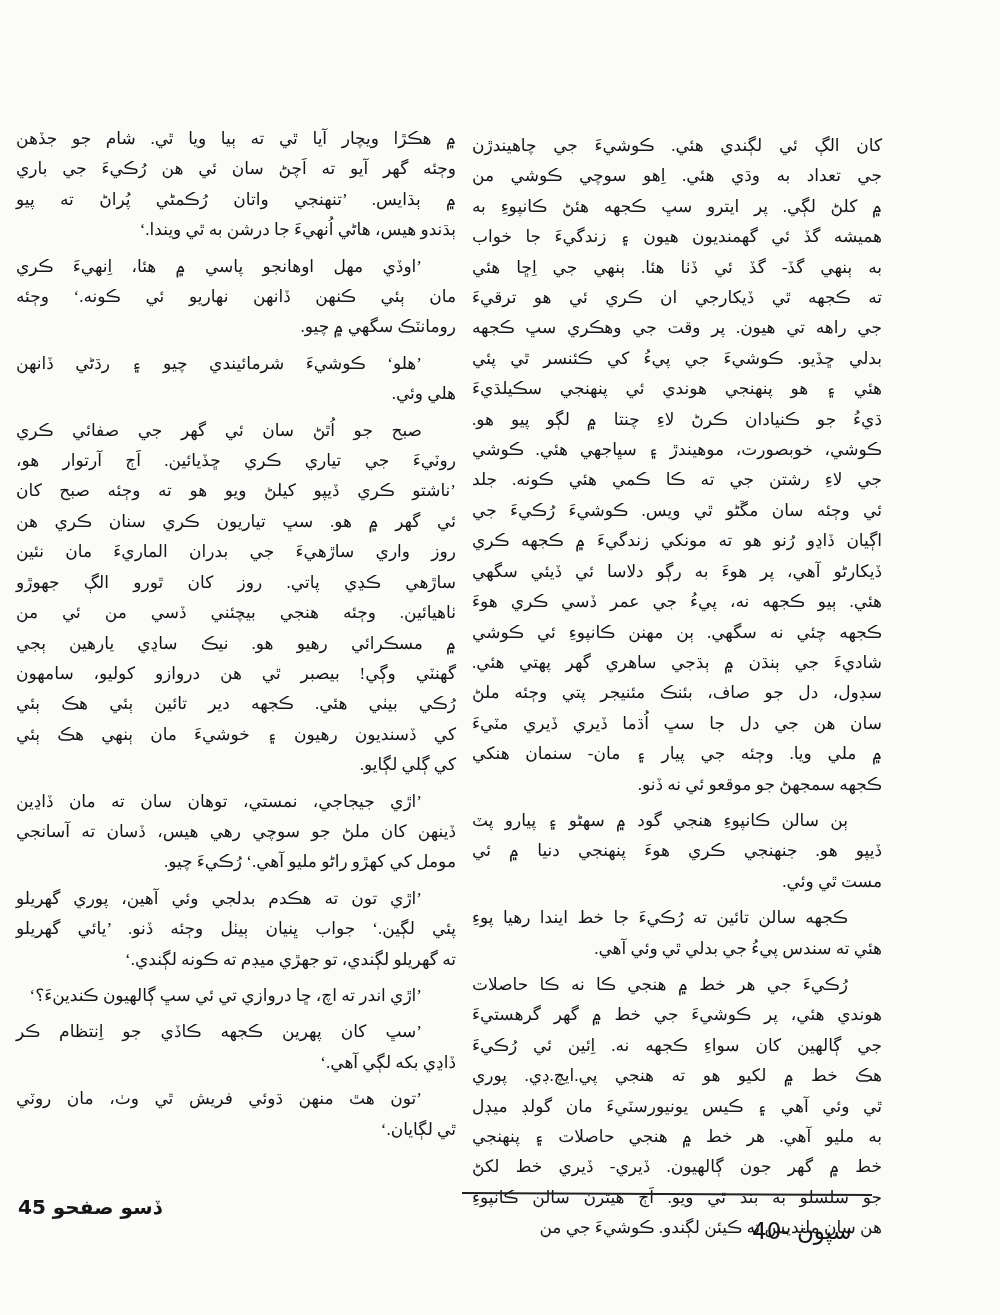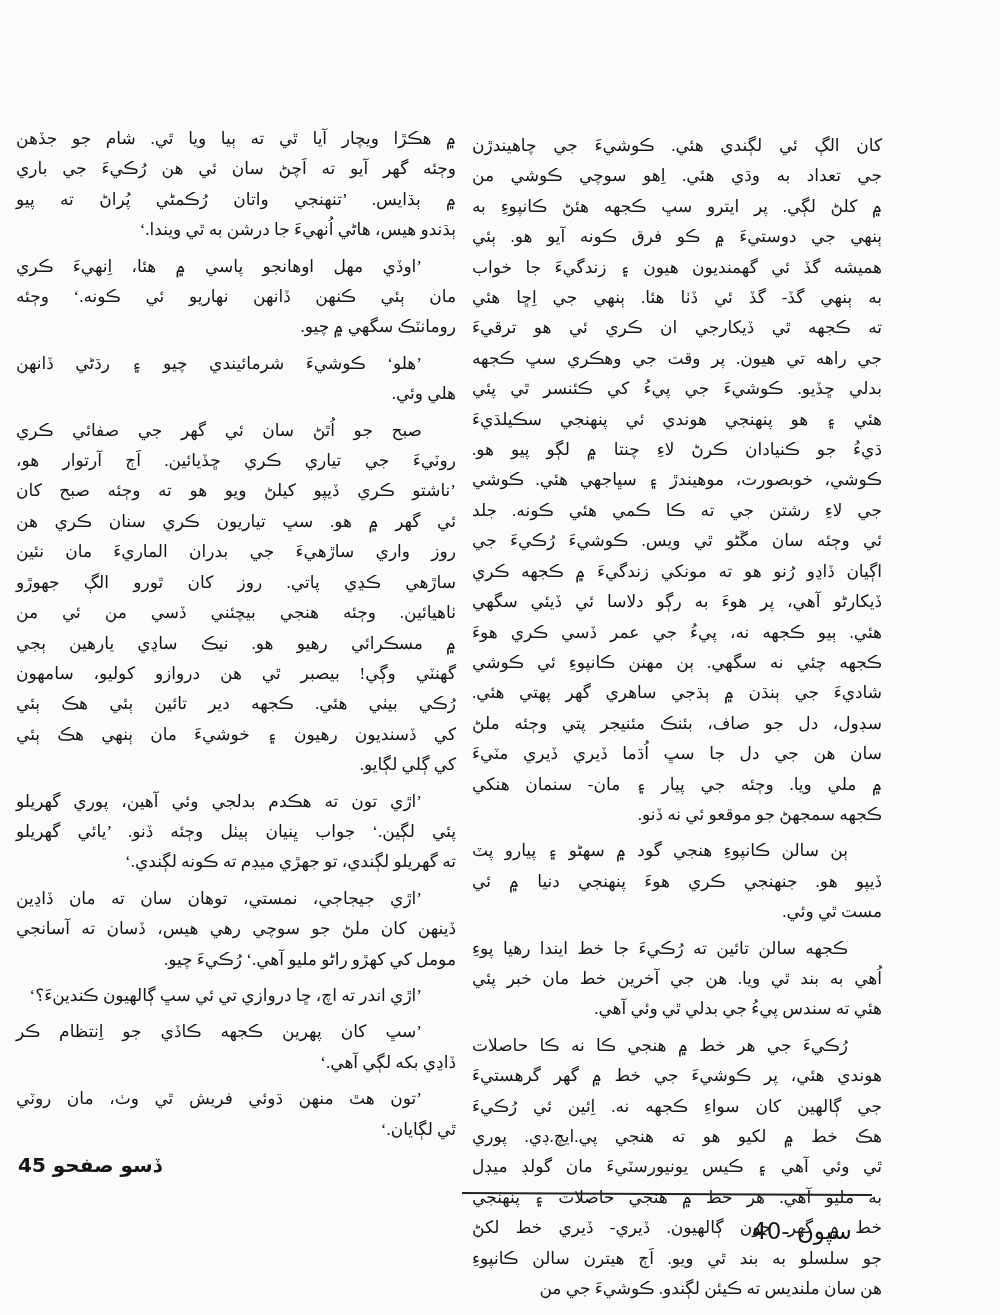--- a/index.html
+++ b/index.html
@@ -20,42 +20,41 @@
       line-height: 30.4px;
       font-family: Liberation Serif, serif;
     }
     .col-right { left: 472px; width: 410px; margin-top: 7px; }
     .col-left  { left: 16px;  width: 440px; }
     .para { margin: 0 0 6px 0; text-indent: 0; }
     .para .line { display: block; white-space: nowrap; text-align: justify; text-align-last: justify; }
     .para .line.last { text-align-last: right; }
     .para.indent .line.first { padding-right: 34px; }
     .footer-left {
-      position: absolute; left: 18px; top: 1153px;
+      position: absolute; left: 18px; top: 1195px;
       direction: rtl; font-weight: bold; font-size: 20px;
     }
     .rule {
       position: absolute; left: 462px; top: 1193px;
       width: 410px; height: 0; border-top: 2px solid #222;
       transform: rotate(0.25deg);
     }
     .page-number {
       position: absolute; left: 752px; top: 1218px;
       direction: rtl; font-size: 23px; text-align: right;
     }
   </style>
 </head>
 <body>
 
 <div class="column col-right" id="col-right">
     <div class="para">
       <span class="line first">کان الڳ ئي لڳندي هئي. ڪوشيءَ جي چاهيندڙن</span>
       <span class="line">جي تعداد به وڌي هئي. اِهو سوچي ڪوشي من</span>
       <span class="line">۾ کلڻ لڳي. پر ايترو سڀ ڪجهه هئڻ ڪانپوءِ به</span>
-      <span class="line">ٻنهي جي دوستيءَ ۾ ڪو فرق ڪونه آيو هو. ٻئي</span>
       <span class="line">هميشه گڏ ئي گهمنديون هيون ۽ زندگيءَ جا خواب</span>
       <span class="line">به ٻنهي گڏ- گڏ ئي ڏٺا هئا. ٻنهي جي اِڇا هئي</span>
       <span class="line">ته ڪجهه ٿي ڏيکارجي ان ڪري ئي هو ترقيءَ</span>
       <span class="line">جي راهه تي هيون. پر وقت جي وهڪري سڀ ڪجهه</span>
       <span class="line">بدلي ڇڏيو. ڪوشيءَ جي پيءُ کي ڪئنسر ٿي پئي</span>
       <span class="line">هئي ۽ هو پنهنجي هوندي ئي پنهنجي سڪيلڌيءَ</span>
       <span class="line">ڌيءُ جو ڪنيادان ڪرڻ لاءِ چنتا ۾ لڳو پيو هو.</span>
       <span class="line">ڪوشي، خوبصورت، موهيندڙ ۽ سڀاجهي هئي. ڪوشي</span>
       <span class="line">جي لاءِ رشتن جي ته ڪا ڪمي هئي ڪونه. جلد</span>
       <span class="line">ئي وڄئه سان مڱڻو ٿي ويس. ڪوشيءَ رُڪيءَ جي</span>
@@ -69,21 +68,20 @@
       <span class="line">۾ ملي ويا. وڄئه جي پيار ۽ مان- سنمان هنکي</span>
       <span class="line last">ڪجهه سمجهڻ جو موقعو ئي نه ڏنو.</span>
     </div>
     <div class="para indent">
       <span class="line first">ٻن سالن ڪانپوءِ هنجي گود ۾ سهڻو ۽ پيارو پٽ</span>
       <span class="line">ڏيپو هو. جنهنجي ڪري هوءَ پنهنجي دنيا ۾ ئي</span>
       <span class="line last">مست ٿي وئي.</span>
     </div>
     <div class="para indent">
       <span class="line first">ڪجهه سالن تائين ته رُڪيءَ جا خط ايندا رهيا پوءِ</span>
-      <span class="line">اُهي به بند ٿي ويا. هن جي آخرين خط مان خبر پئي</span>
       <span class="line last">هئي ته سندس پيءُ جي بدلي ٿي وئي آهي.</span>
     </div>
     <div class="para indent">
       <span class="line first">رُڪيءَ جي هر خط ۾ هنجي ڪا نه ڪا حاصلات</span>
       <span class="line">هوندي هئي، پر ڪوشيءَ جي خط ۾ گهر گرهستيءَ</span>
       <span class="line">جي ڳالهين کان سواءِ ڪجهه نه. اِئين ئي رُڪيءَ</span>
       <span class="line">هڪ خط ۾ لکيو هو ته هنجي پي.ايچ.ڊي. پوري</span>
       <span class="line">ٿي وئي آهي ۽ ڪيس يونيورسٽيءَ مان گولڊ ميڊل</span>
       <span class="line">به مليو آهي. هر خط ۾ هنجي حاصلات ۽ پنهنجي</span>
       <span class="line">خط ۾ گهر جون ڳالهيون. ڏيري- ڏيري خط لکڻ</span>
@@ -115,28 +113,28 @@
       <span class="line">روز واري ساڙهيءَ جي بدران الماريءَ مان نئين</span>
       <span class="line">ساڙهي ڪڍي پاتي. روز کان ٿورو الڳ جهوڙو</span>
       <span class="line">ٺاهيائين. وڄئه هنجي بيچئني ڏسي من ئي من</span>
       <span class="line">۾ مسڪرائي رهيو هو. نيڪ ساڍي يارهين ٻجي</span>
       <span class="line">گهنٽي وڳي! بيصبر ٿي هن دروازو کوليو، سامهون</span>
       <span class="line">رُڪي بيٺي هئي. ڪجهه دير تائين ٻئي هڪ ٻئي</span>
       <span class="line">کي ڏسنديون رهيون ۽ خوشيءَ مان ٻنهي هڪ ٻئي</span>
       <span class="line last">کي ڳلي لڳايو.</span>
     </div>
     <div class="para indent">
+      <span class="line first">’اڙي جيجاجي، نمستي، توهان سان ته مان ڏاڍين</span>
+      <span class="line">ڏينهن کان ملڻ جو سوچي رهي هيس، ڏسان ته آسانجي</span>
+      <span class="line last">مومل کي کهڙو راڻو مليو آهي.‘ رُڪيءَ چيو.</span>
+    </div>
+    <div class="para indent">
       <span class="line first">’اڙي تون ته هڪدم بدلجي وئي آهين، پوري گهريلو</span>
       <span class="line">پئي لڳين.‘ جواب ڀنيان ٻيٺل وڄئه ڏنو. ’يائي گهريلو</span>
       <span class="line last">ته گهريلو لڳندي، تو جهڙي ميڊم ته ڪونه لڳندي.‘</span>
-    </div>
-    <div class="para indent">
-      <span class="line first">’اڙي جيجاجي، نمستي، توهان سان ته مان ڏاڍين</span>
-      <span class="line">ڏينهن کان ملڻ جو سوچي رهي هيس، ڏسان ته آسانجي</span>
-      <span class="line last">مومل کي کهڙو راڻو مليو آهي.‘ رُڪيءَ چيو.</span>
     </div>
     <div class="para indent">
       <span class="line first last">’اڙي اندر ته اچ، ڇا دروازي تي ئي سڀ ڳالهيون ڪندينءَ؟‘</span>
     </div>
     <div class="para indent">
       <span class="line first">’سڀ کان پهرين ڪجهه ڪاڏي جو اِنتظام ڪر</span>
       <span class="line last">ڏاڍي بکه لڳي آهي.‘</span>
     </div>
     <div class="para indent">
       <span class="line first">’تون هٿ منهن ڌوئي فريش ٿي وٺ، مان روٽي</span>

